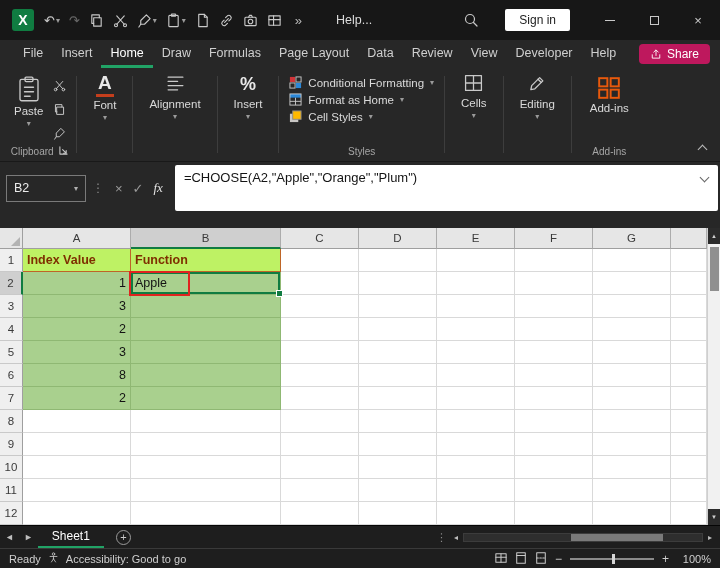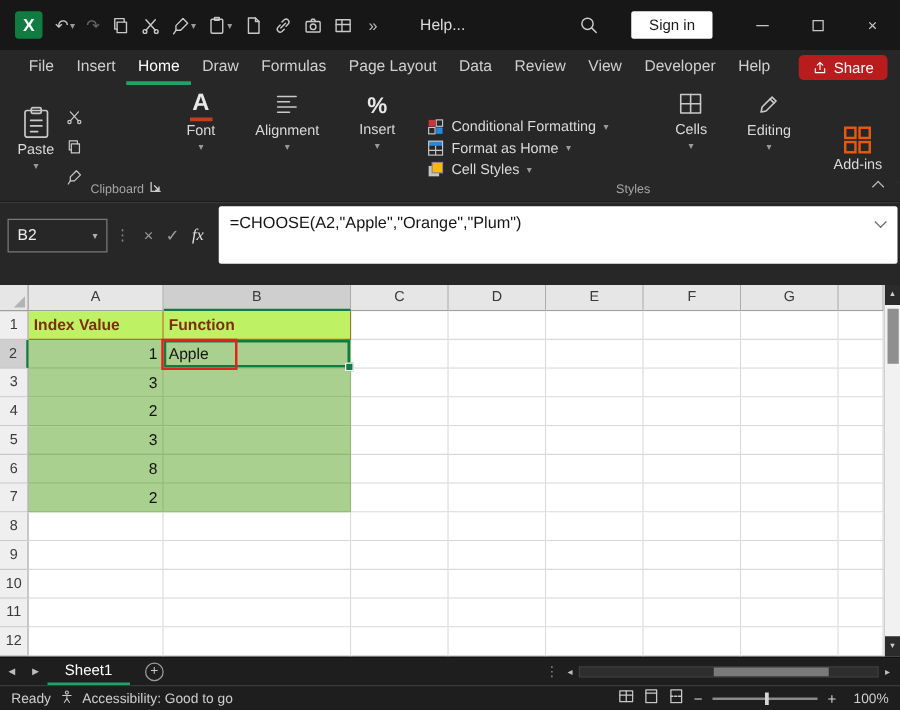--- a/index.html
+++ b/index.html
@@ -22,28 +22,28 @@
   .search-btn{margin-right:26px;display:flex;align-items:center}
   .signin{background:#fff;color:#1c1c1c;font-size:12px;padding:4px 14px;border-radius:2px;margin-right:18px}
   .winbtn{width:44px;height:40px;display:flex;align-items:center;justify-content:center;color:#c9c9c9;font-size:13px}
   .minline{display:block;width:10px;height:1px;background:#c9c9c9}
   .maxbox{display:block;width:9px;height:9px;border:1px solid #c9c9c9}
 
   
   .menubar{height:28px;background:#272727;display:flex;align-items:center;padding-left:14px}
   .mtab{font-size:12.5px;color:#cfcfcf;padding:0 9px;height:28px;line-height:27px;cursor:default}
   .mtab.active{color:#fff;box-shadow:inset 0 -3px 0 #21A366}
-  .share{margin-left:auto;margin-right:10px;background:#b91c1c;color:#fff;font-size:12px;
+  .share{margin-left:auto;margin-right:10px;background:#be185d;color:#fff;font-size:12px;
     border-radius:4px;padding:3px 11px;display:flex;align-items:center;gap:5px}
 
   
   .ribbon{height:94px;background:#272727;display:flex;align-items:stretch;position:relative;
     border-bottom:1px solid #191919;padding-left:6px}
   .rdiv{width:1px;background:#3d3d3d;margin:8px 4px}
-  .rgroup{display:flex;flex-direction:row;align-items:center;padding-top:6px}
+  .rgroup{display:flex;flex-direction:column;align-items:center;padding-top:6px}
   .gbody{display:flex;align-items:flex-start}
   .glabel{margin-top:auto;font-size:10px;color:#a6a6a6;display:flex;align-items:center;gap:5px;padding-bottom:4px}
   .paste{display:flex;flex-direction:column;align-items:center;gap:2px;font-size:11.5px;color:#dadada;padding:2px 8px}
   .paste .dd{font-size:8px;color:#9a9a9a}
   .smallcol{display:flex;flex-direction:column;gap:6px;padding:4px 6px 0 2px}
   .bigbtn{display:flex;flex-direction:column;align-items:center;gap:2px;font-size:11.5px;
     color:#dadada;padding:4px 12px 0;white-space:nowrap}
   .bigbtn .dd{font-size:8px;color:#9a9a9a}
   .fontA{font-size:19px;font-weight:bold;color:#e8e8e8;line-height:22px;border-bottom:3px solid #C43E1C;padding:0 2px}
   .pct{font-size:18px;font-weight:bold;color:#e8e8e8;line-height:24px}

